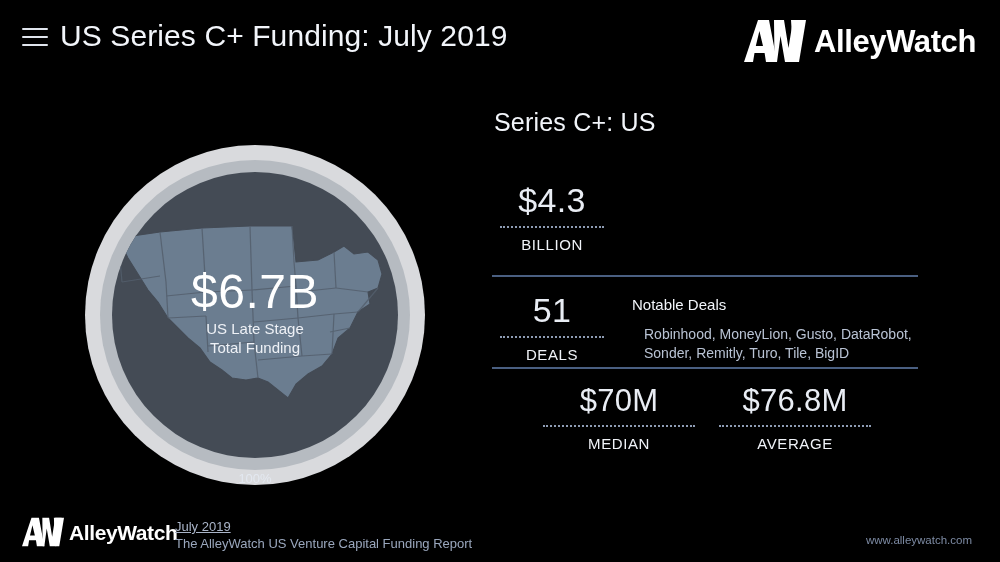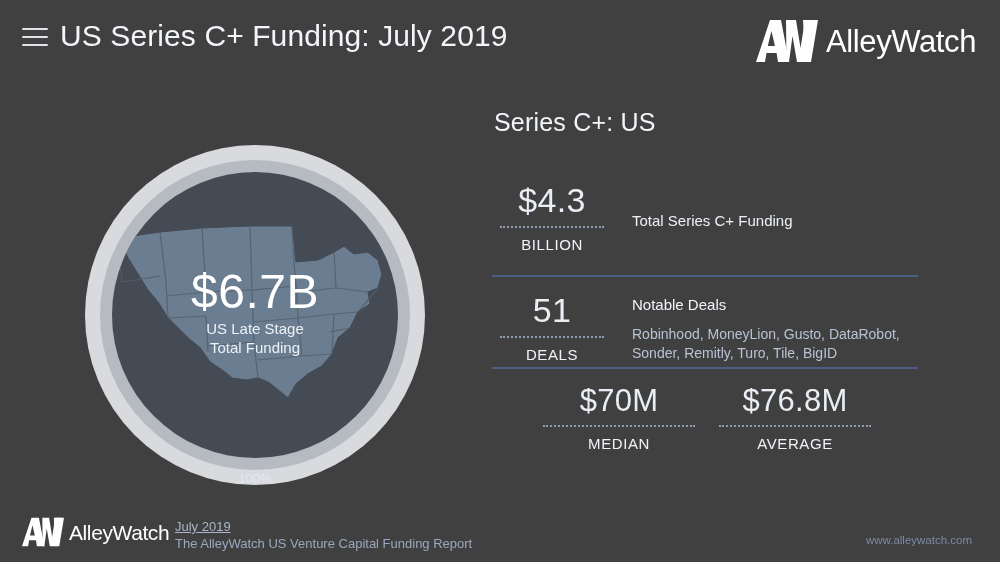--- a/index.html
+++ b/index.html
@@ -10,21 +10,21 @@
   }
   body {
     font-family: "Liberation Sans", sans-serif;
     -webkit-font-smoothing: antialiased;
   }
 
   #slide {
     position: relative;
     width: 1000px;
     height: 562px;
-    background: #404040;
+    background: #000000;
     overflow: hidden;
   }
 
   
   #header {
     position: absolute;
     left: 0; top: 0;
     width: 1000px; height: 82px;
   }
   #menu-icon {
@@ -57,21 +57,21 @@
   #brand-header {
     position: absolute;
     right: 24px; top: 18px;
     display: flex;
     align-items: center;
     gap: 8px;
   }
   .aw-mark { display: block; }
   .brand-word {
     font-size: 31px;
-    font-weight: normal;
+    font-weight: bold;
     color: #ffffff;
     letter-spacing: -0.4px;
     line-height: 1;
   }
 
   
   #donut-wrap {
     position: absolute;
     left: 82px; top: 142px;
     width: 350px; height: 350px;
@@ -170,20 +170,21 @@
   #deals-heading {
     font-size: 15px;
     color: #f2f5fa;
     margin-bottom: 12px;
   }
   #deals-list {
     font-size: 14px;
     line-height: 19px;
     color: #b9c3d4;
     max-width: 290px;
+    margin-left: 12px;
   }
 
   
   #row-avg {
     display: flex;
     justify-content: center;
     gap: 24px;
     padding-top: 16px;
   }
   #row-avg .stat-block { width: 152px; }
@@ -314,21 +315,20 @@
   <div id="panel">
 
     <div id="panel-title">Series C+: US</div>
 
     <div id="row-total">
       <div id="total-stat" class="stat-block">
         <div class="stat-value">$4.3</div>
         <div class="stat-rule"></div>
         <div class="stat-label">BILLION</div>
       </div>
-      <div id="total-desc">Total Series C+ Funding</div>
     </div>
 
     <div class="divider"></div>
 
     <div id="row-deals">
       <div id="deals-stat" class="stat-block">
         <div class="stat-value">51</div>
         <div class="stat-rule"></div>
         <div class="stat-label">DEALS</div>
       </div>

